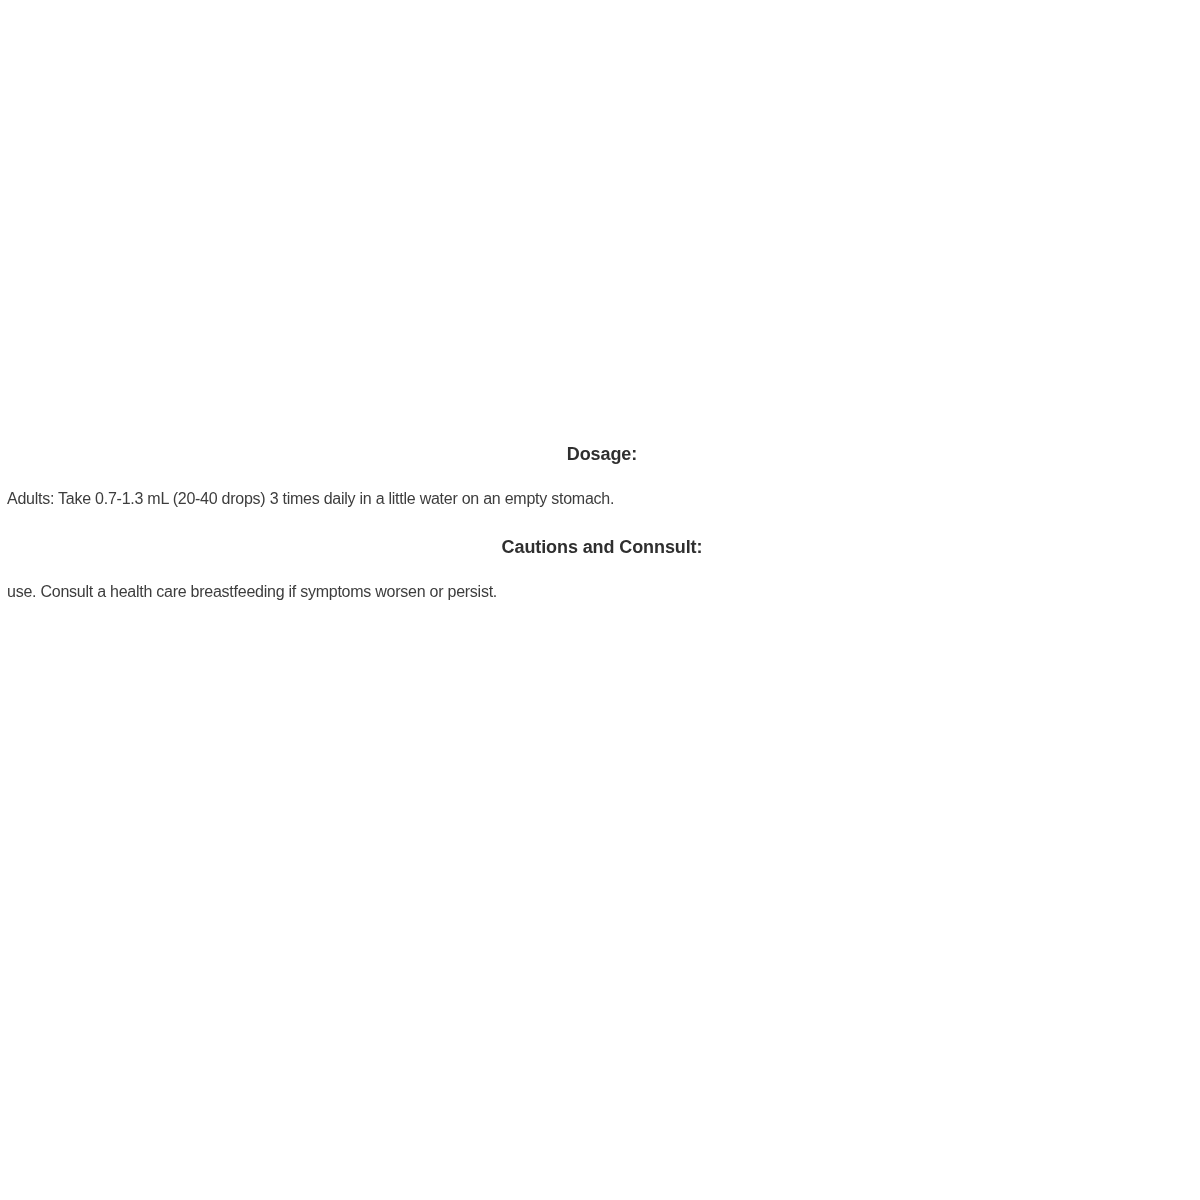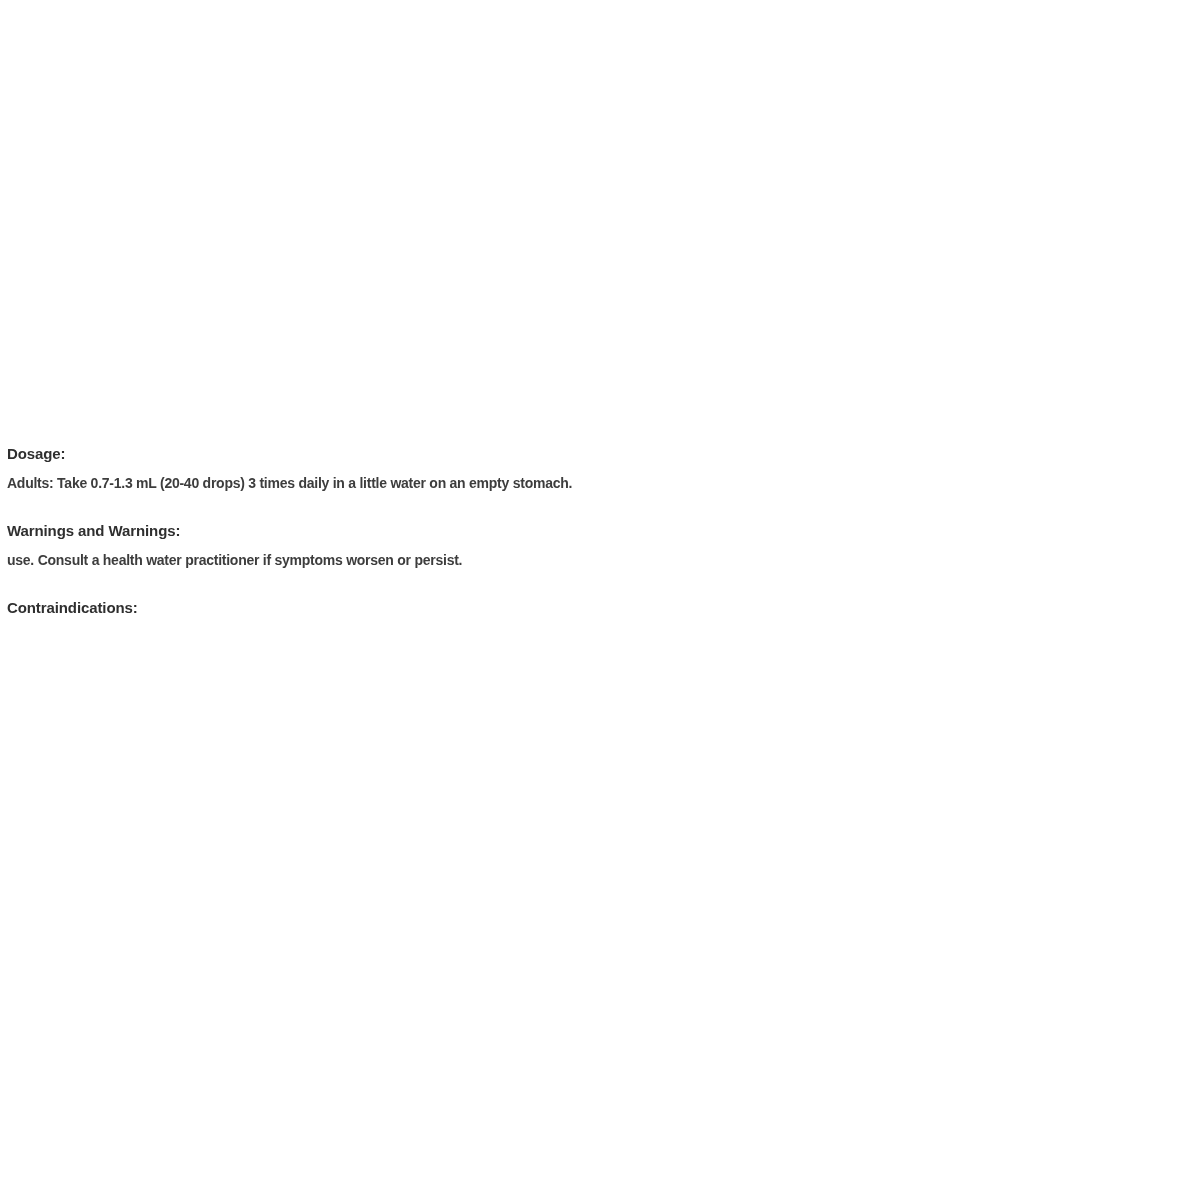--- a/index.html
+++ b/index.html
@@ -17,43 +17,42 @@
   .content {
     position: absolute;
     top: 440px;
     left: 7px;
     right: 3px;
   }
   .section {
     margin: 0 0 19px 0;
   }
   .section-heading {
-    font-size: 15px;
+    font-size: 18px;
     font-weight: 700;
     line-height: 28px;
     color: var(--heading-color, #2f2f2f);
     letter-spacing: -0.1px;
+    text-align: center;
   }
   .body-line {
-    font-size: 14px;
-    font-weight: 700;
+    font-size: 16px;
+    font-weight: 400;
     line-height: 30px;
     color: var(--text-color, #3d3d3d);
     letter-spacing: -0.25px;
     white-space: nowrap;
+    margin-top: 16px;
   }
 </style>
 </head>
 <body style="--text-color: #3d3d3d; --heading-color: #2f2f2f; background: rgb(255, 255, 255);">
 
 <div class="content">
     <div class="section">
       <div class="section-heading">Dosage:</div>
       <div class="body-line">Adults: Take 0.7-1.3 mL (20-40 drops) 3 times daily in a little water on an empty stomach.</div>
     </div>
     <div class="section">
-      <div class="section-heading">Warnings and Warnings:</div>
-      <div class="body-line">use. Consult a health water practitioner if symptoms worsen or persist.</div>
-    </div>
-    <div class="section">
-      <div class="section-heading">Contraindications:</div>
+      <div class="section-heading">Cautions and Connsult:</div>
+      <div class="body-line">use. Consult a health care breastfeeding if symptoms worsen or persist.</div>
     </div>
   </div>
 
 </body></html>

